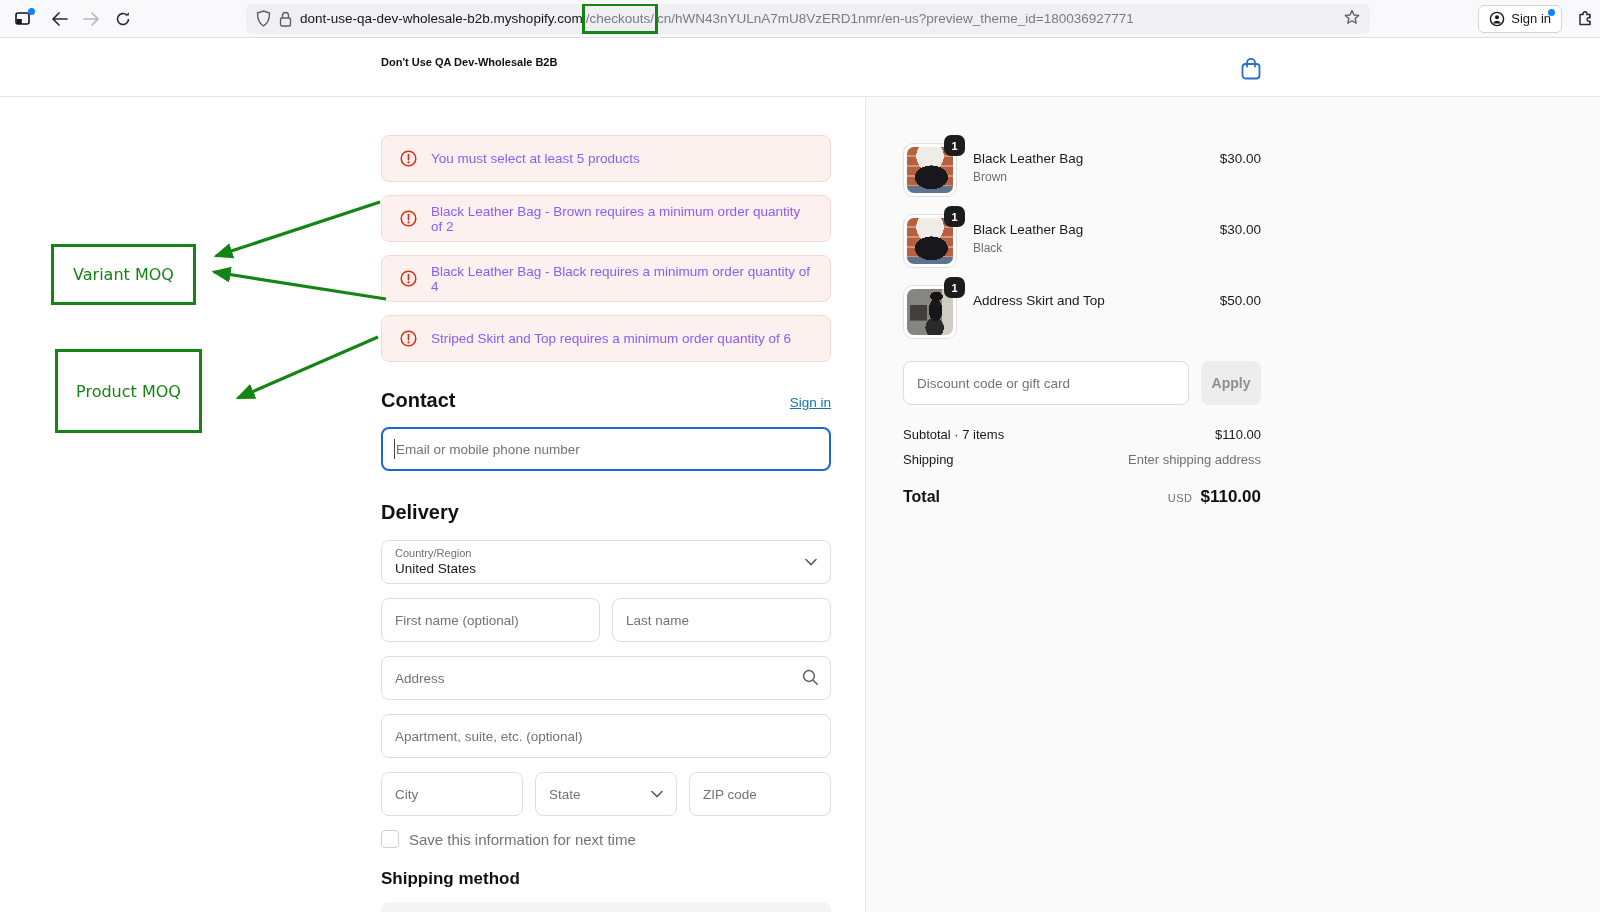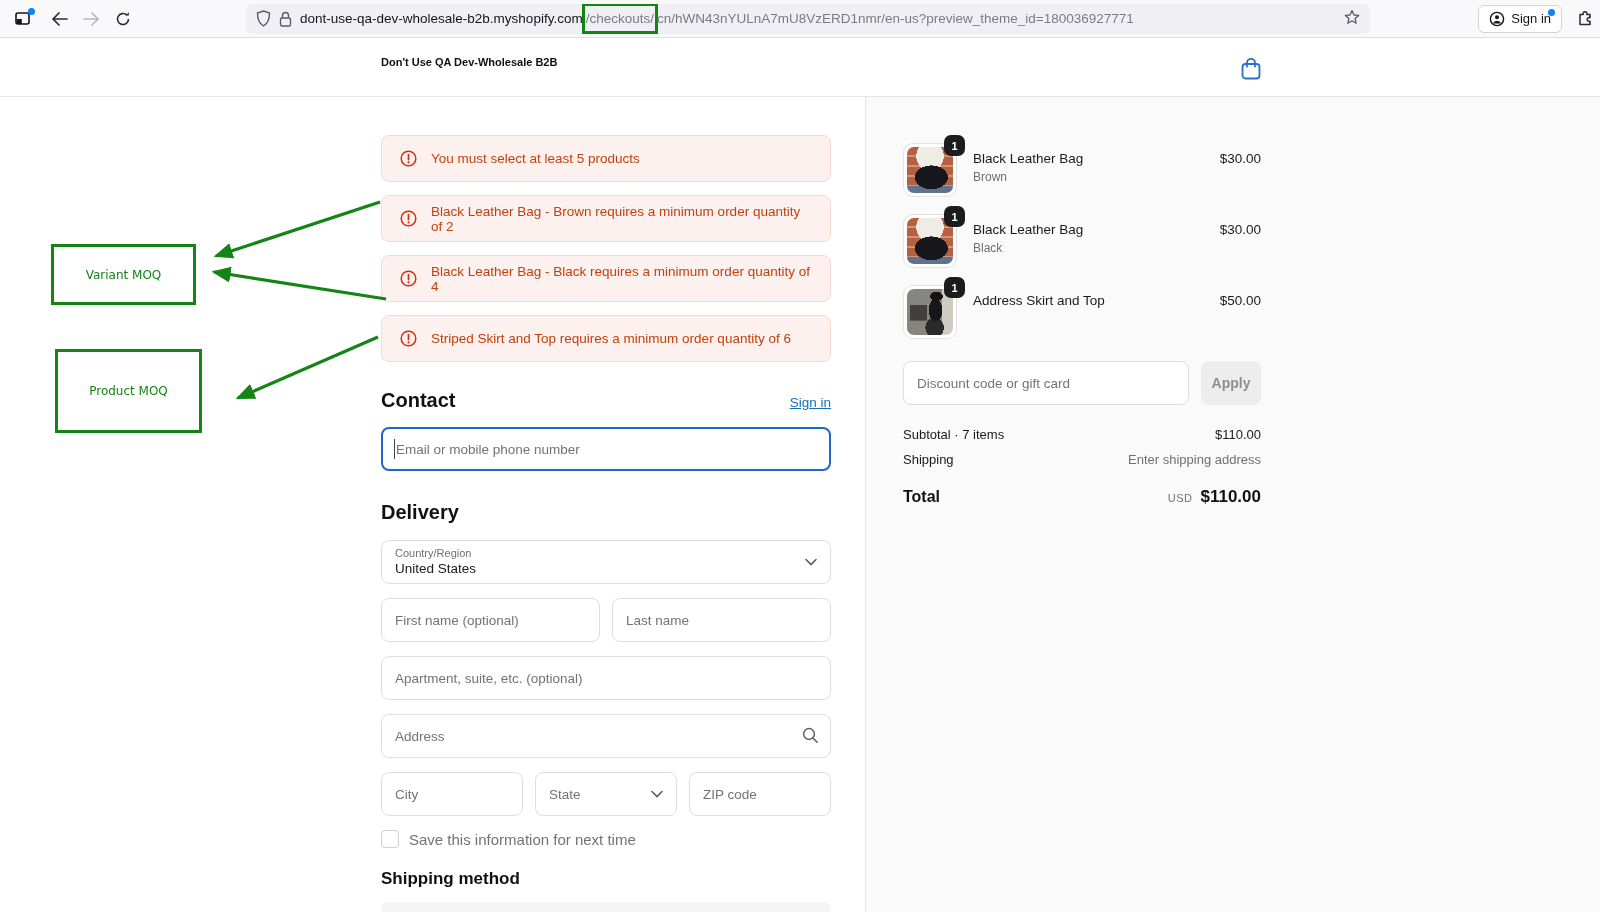--- a/index.html
+++ b/index.html
@@ -54,21 +54,21 @@
   }
 
   
   .form-col { position:absolute; left:381px; top:135px; width:450px; }
 
   .error-banner {
     height:47px; margin-bottom:13px; background:#fdf1f0; border:1px solid #f6d9d4;
     border-radius:8px; display:flex; align-items:center; padding:0 18px; gap:14px;
   }
   .error-banner svg { flex:0 0 auto; }
-  .error-text { font-size:13.5px; color:#c2410c; }
+  .error-text { font-size:13.5px; color:#8b5cf6; }
 
   .section-row { display:flex; align-items:baseline; justify-content:space-between; margin-top:27px; }
   .h2 { font-size:20px; font-weight:bold; color:#111; }
   .link-blue { font-size:13.5px; color:#1773b0; text-decoration:underline; cursor:pointer; }
 
   .field {
     width:100%; height:44px; border:1px solid #dedede; border-radius:8px;
     background:#fff; font-size:13.5px; color:#1a1a1a; padding:0 13px;
     font-family:"Liberation Sans", sans-serif;
   }
@@ -157,21 +157,21 @@
   .t13g { font-size:13px; color:#707070; }
   .total-label { font-size:16px; font-weight:bold; color:#111; }
   .total-right { display:flex; align-items:baseline; gap:8px; }
   .currency { font-size:11px; color:#707070; letter-spacing:0.5px; }
   .total-value { font-size:17px; font-weight:bold; color:#111; }
 
   
   .ann-box {
     position:absolute; border:3px solid #148414; display:flex;
     align-items:center; justify-content:center; z-index:40;
-    font-family:"DejaVu Sans", sans-serif; font-size:12px; color:#148414;
+    font-family:"DejaVu Sans", sans-serif; font-size:16px; color:#148414;
     background:transparent;
   }
   .ann-variant { left:51px; top:244px; width:145px; height:61px; }
   .ann-product { left:55px; top:349px; width:147px; height:84px;align-items:center; }
   .arrow-overlay { position:absolute; left:0; top:0; width:1600px; height:912px; z-index:39; pointer-events:none; }
 </style>
 </head>
 <body>
 
 <div class="browser-bar">
@@ -366,29 +366,29 @@
         <path d="M1 1.5 L6 6.5 L11 1.5" fill="none" stroke="#5c5c5c" stroke-width="1.6" stroke-linecap="round"></path>
       </svg>
   </div>
 
   <div class="row-2">
     <input class="field" placeholder="First name (optional)" style="">
     <input class="field" placeholder="Last name" style="">
   </div>
 
   <div class="input-wrap" style="margin-top:14px">
-    <input class="field" placeholder="Apartment, suite, etc. (optional)" style="">
-  </div>
-
-  <div class="input-wrap" style="margin-top:14px">
     <input class="field" placeholder="Address" style="">
     <svg class="input-icon-right" width="17" height="17" viewBox="0 0 17 17">
         <circle cx="7" cy="7" r="5.4" fill="none" stroke="#5c5c5c" stroke-width="1.5"></circle>
         <line x1="11.2" y1="11.2" x2="15.2" y2="15.2" stroke="#5c5c5c" stroke-width="1.5" stroke-linecap="round"></line>
       </svg>
+  </div>
+
+  <div class="input-wrap" style="margin-top:14px">
+    <input class="field" placeholder="Apartment, suite, etc. (optional)" style="">
   </div>
 
   <div class="row-3">
     <input class="field" placeholder="City" style="">
     <div class="mini-select">
       <span>State</span>
       <svg class="chev" width="12" height="8" viewBox="0 0 12 8">
           <path d="M1 1.5 L6 6.5 L11 1.5" fill="none" stroke="#5c5c5c" stroke-width="1.6" stroke-linecap="round"></path>
         </svg>
     </div>

